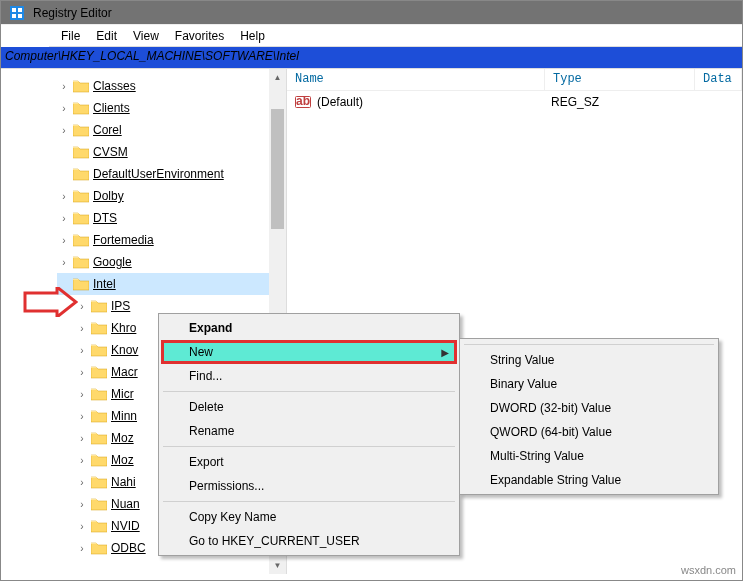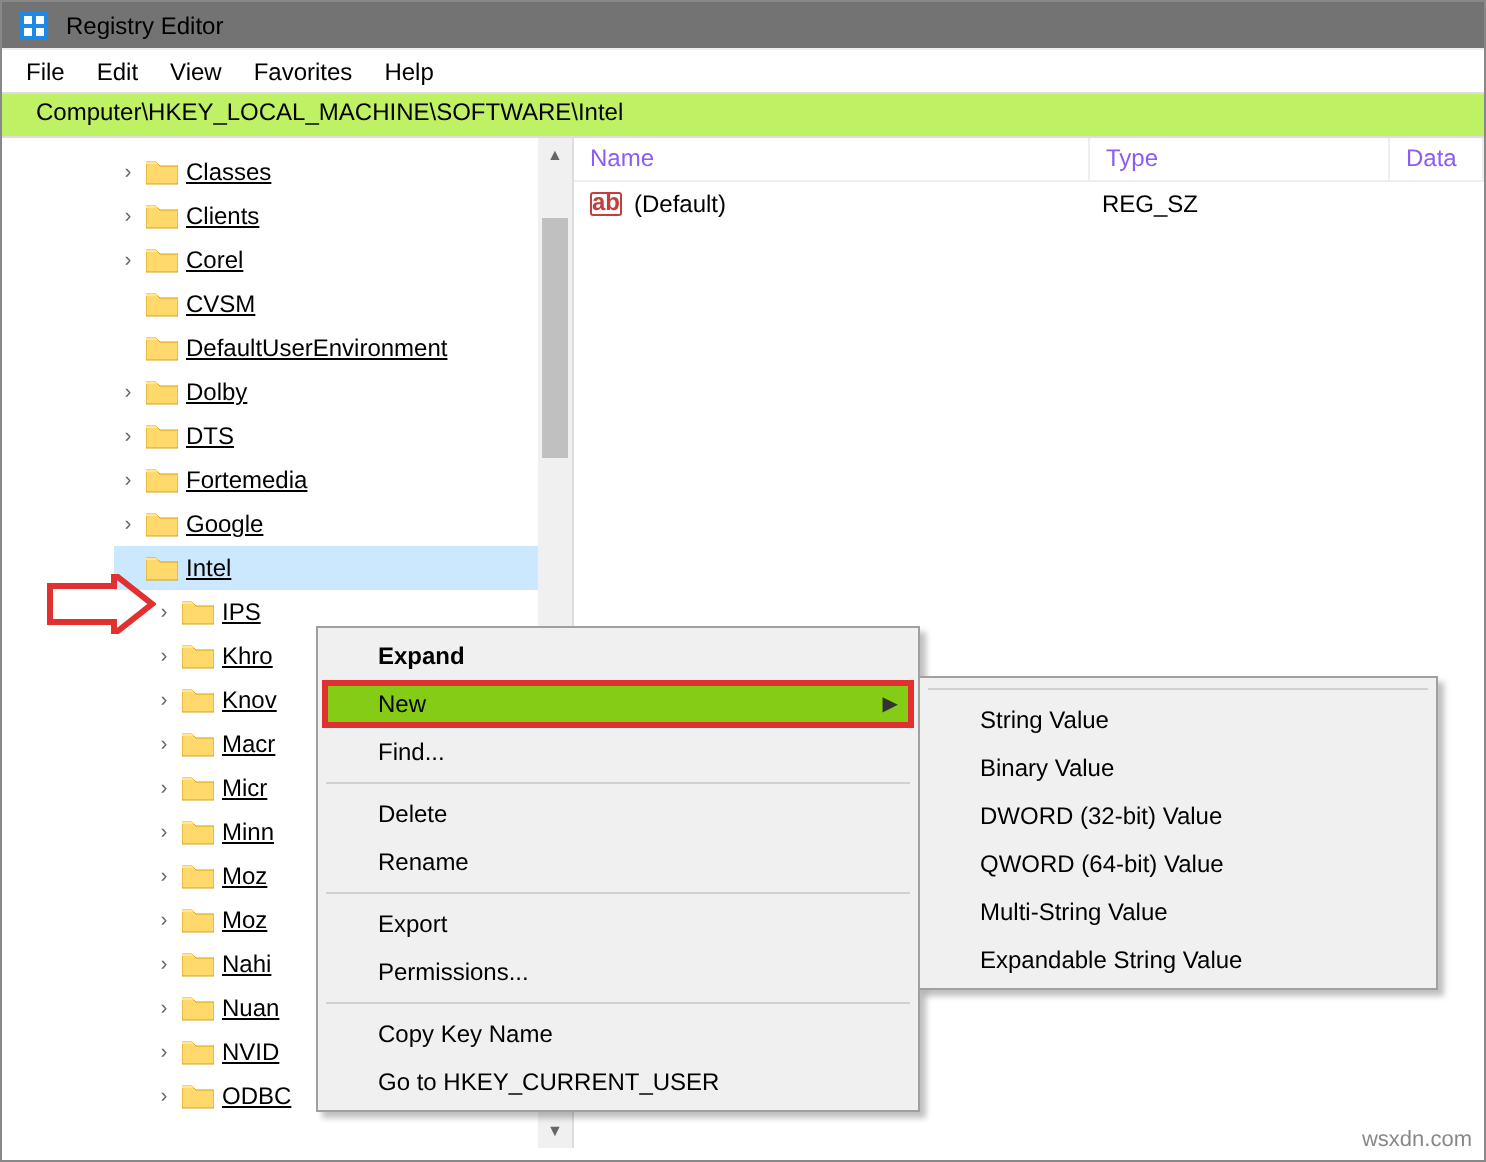--- a/index.html
+++ b/index.html
@@ -1,50 +1,50 @@
 <!DOCTYPE html>
 <html><head>
   <meta charset="utf-8">
   <style>
     * { box-sizing: border-box; margin: 0; padding: 0; font-family: "Segoe UI", Tahoma, sans-serif; font-size: 12px; }
     body { width: 743px; height: 581px; background: #fff; overflow: hidden; border: 1px solid #888; position: relative; }
     .titlebar { height: 24px; display: flex; align-items: center; padding: 0 8px; background: #737373; border-bottom: 1px solid #eee; }
     .titlebar .app-icon { width: 16px; height: 16px; margin-right: 8px; }
     .titlebar .title { font-size: 12px; }
-    .menubar { height: 22px; display: flex; align-items: center; padding: 0 4px; border-bottom: 1px solid #ddd; }
+    .menubar { height: 22px; display: flex; align-items: center; padding: 0 4px; border-bottom: 1px solid #ddd; margin-left: 48px; }
     .menubar .menuitem { padding: 2px 8px; cursor: default; }
-    .addressbar { height: 22px; padding: 2px 17px; border-bottom: 1px solid #ddd; background: #bef264; font-size: 12px; }
+    .addressbar { height: 22px; padding: 2px 4px; border-bottom: 1px solid #ddd; background: #1d4ed8; font-size: 12px; font-style: italic; }
     .content { display: flex; height: calc(100% - 74px); }
     .tree-pane { width: 286px; border-right: 1px solid #ddd; position: relative; overflow: hidden; }
     .tree-scroll { position: absolute; left: 56px; top: 6px; right: 0; }
     .tree-row { display: flex; align-items: center; height: 22px; white-space: nowrap; cursor: default; }
     .expander { width: 14px; text-align: center; color: #666; font-size: 10px; user-select: none; }
     .folder-icon { width: 16px; height: 14px; margin: 0 4px 0 2px; }
     .tree-label { font-size: 12px; text-decoration: underline; }
     .tree-row.selected { background: #cce8ff; }
     .tree-row.level2 { padding-left: 18px; }
     .list-pane { flex: 1; position: relative; }
     .list-header { display: flex; height: 22px; border-bottom: 1px solid #eee; }
-    .list-header .col { padding: 3px 8px; border-right: 1px solid #eee; font-size: 12px; color: #8b5cf6; }
+    .list-header .col { padding: 3px 8px; border-right: 1px solid #eee; font-size: 12px; color: #0369a1; font-family: Liberation Mono, monospace; }
     .col-name { width: 258px; }
     .col-type { width: 150px; }
     .col-data { flex: 1; }
     .list-row { display: flex; align-items: center; height: 22px; padding: 0 8px; }
     .val-icon { width: 16px; height: 16px; margin-right: 6px; }
     .scrollbar { position: absolute; right: 0; top: 0; bottom: 0; width: 17px; background: #f0f0f0; }
     .scrollbar-thumb { position: absolute; left: 2px; right: 2px; top: 40px; height: 120px; background: #c0c0c0; }
     .scroll-btn { position: absolute; left: 0; right: 0; height: 17px; background: #f0f0f0; display: flex; align-items: center; justify-content: center; color: #666; font-size: 8px; }
     .scroll-btn.up { top: 0; }
     .scroll-btn.down { bottom: 0; }
     .tree-pane .scrollbar { top: 0; bottom: 0; }
     
     
     .ctx-menu { position: absolute; background: #f0f0f0; border: 1px solid #a0a0a0; box-shadow: 3px 3px 3px rgba(0,0,0,.25); padding: 2px; z-index: 50; }
     .ctx-item { height: 24px; display: flex; align-items: center; padding: 0 20px 0 28px; position: relative; cursor: default; white-space: nowrap; min-width: 200px; }
-    .ctx-item.hl { background: #84cc16; }
+    .ctx-item.hl { background: #5eead4; }
     .ctx-sep { height: 1px; background: #d0d0d0; margin: 3px 2px; }
     .ctx-item .arrow { position: absolute; right: 8px; font-size: 10px; color: #333; }
     .submenu { position: absolute; left: 100%; top: 24px; background: #f0f0f0; border: 1px solid #a0a0a0; box-shadow: 3px 3px 3px rgba(0,0,0,.25); padding: 2px; min-width: 260px; z-index: 60; }
     .submenu .ctx-item { min-width: 240px; }
     .red-box { box-shadow: inset 0 0 0 3px #e03030; }
     
     
     .red-arrow { position: absolute; left: 22px; top: 286px; z-index: 40; }
     
     .watermark { position: absolute; right: 6px; bottom: 4px; font-size: 11px; color: #888; }

